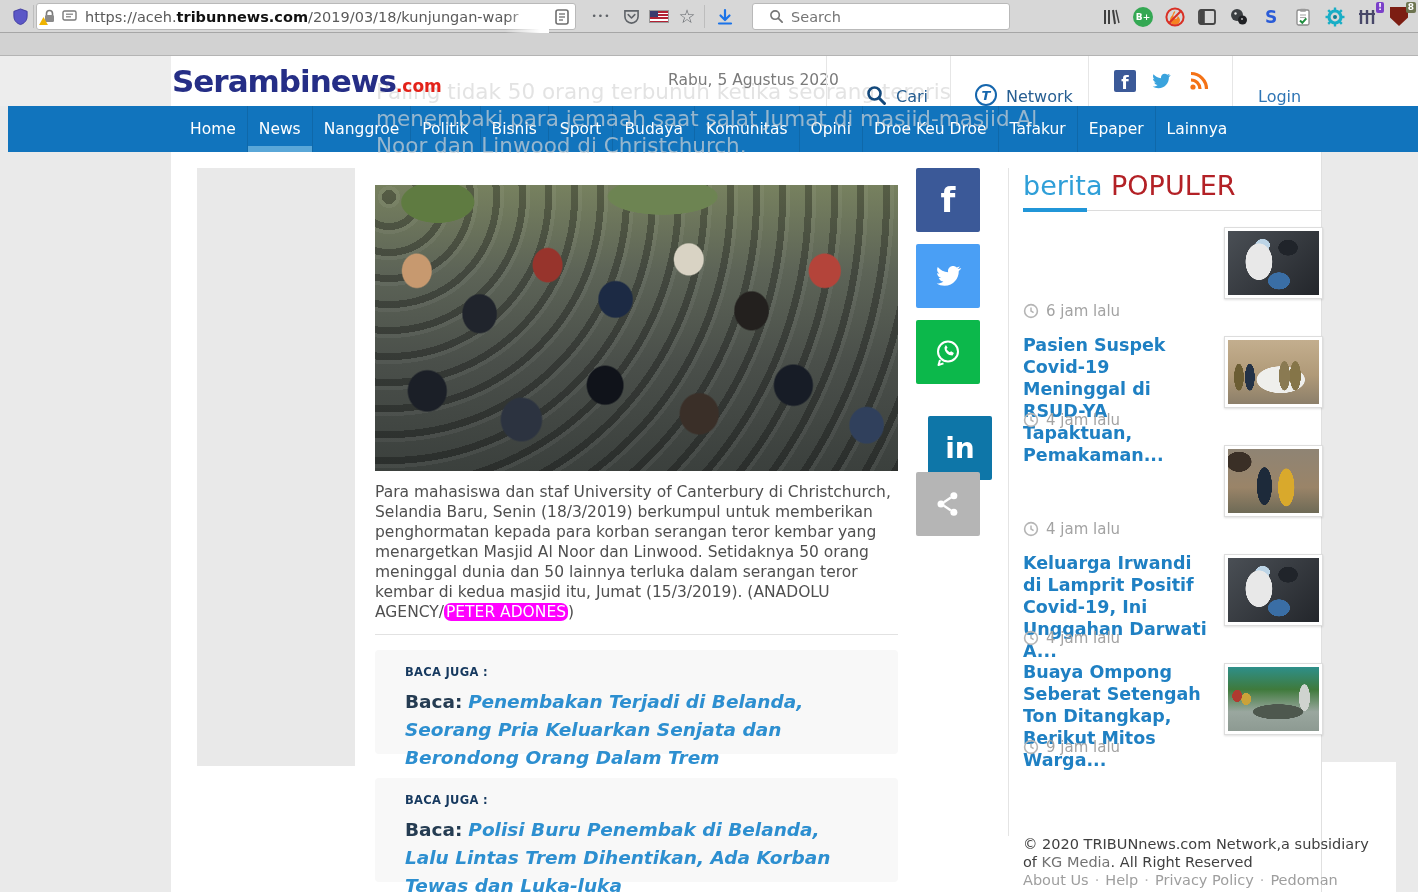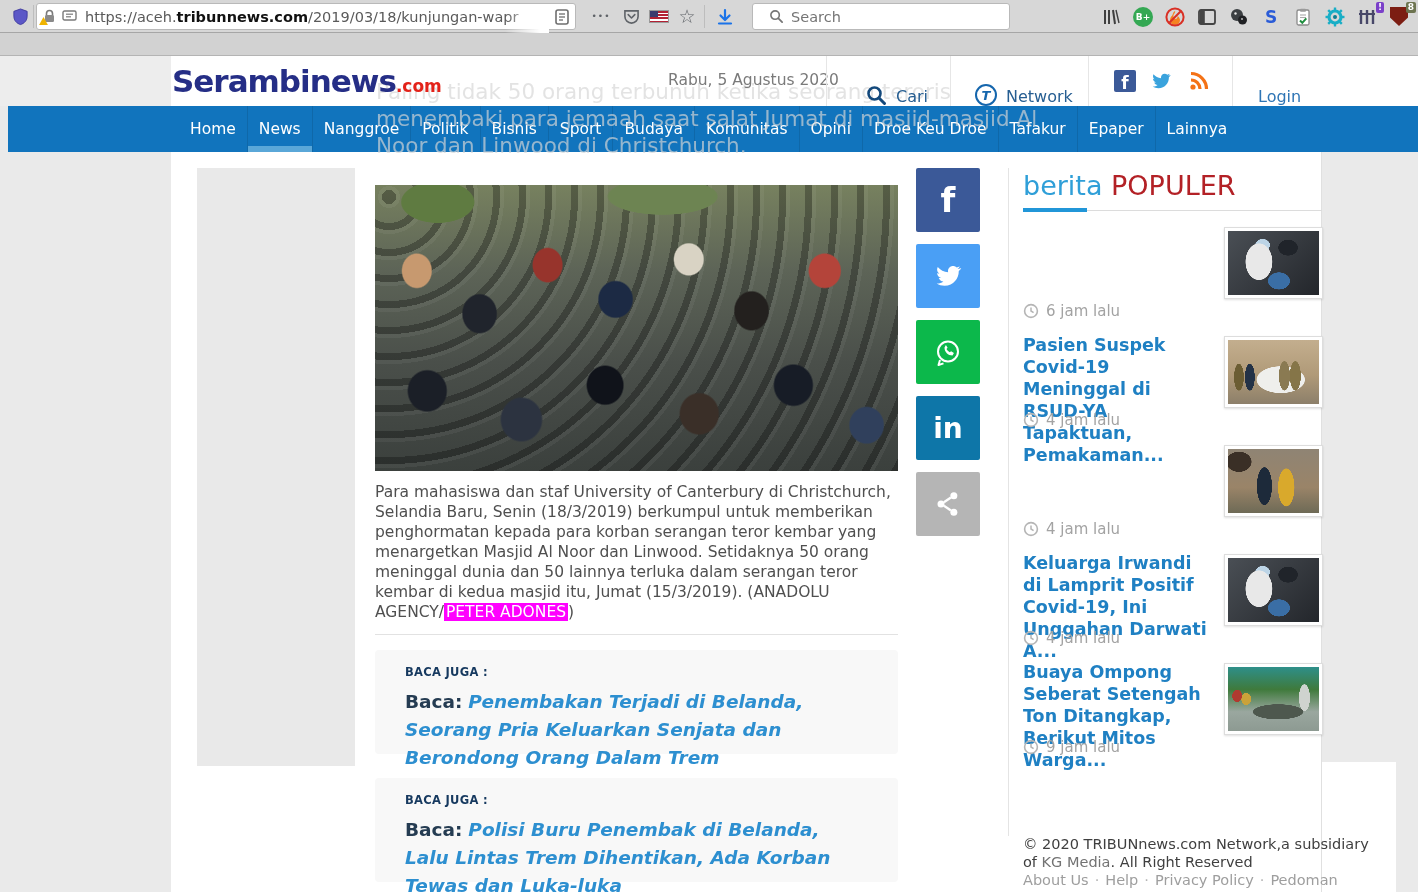--- a/index.html
+++ b/index.html
@@ -70,34 +70,34 @@
       radial-gradient(36px 38px at 28% 82%, #2c3340 0 55%, transparent 60%),
       radial-gradient(32px 34px at 44% 70%, #10131a 0 55%, transparent 60%),
       radial-gradient(34px 36px at 62% 80%, #3a2f28 0 55%, transparent 60%),
       radial-gradient(34px 36px at 80% 70%, #171c26 0 55%, transparent 60%),
       radial-gradient(30px 32px at 94% 84%, #30405c 0 55%, transparent 60%),
       repeating-radial-gradient(circle at 14px 12px, rgba(0,0,0,0.28) 0 7px, rgba(255,255,255,0.05) 7px 11px, transparent 11px 26px),
       linear-gradient(180deg,#77815f 0%, #5d6457 30%, #4a4f4a 62%, #3b403d 100%);
   }
 
   #caption { position:absolute; left:375px; top:426px; width:523px; font-size:15.5px; line-height:20px; color:#4f4f4f; }
-  .hl { background:#ff00ff; color:#fff; padding:0 2px; }
+  .hl { background:#ff00ff; color:#fff; padding:0 2px;border-radius:7px; }
   #cap-divider { position:absolute; left:375px; top:578px; width:523px; height:1px; background:#e2e2e2; }
 
   .baca-box { position:absolute; left:375px; width:523px; height:104px; background:#f8f8f8; border-radius:4px; padding:15px 30px; }
   .baca-label { font-size:11.5px; font-weight:700; color:#16395f; letter-spacing:0.3px; margin-bottom:9px; }
   .baca-line { font-size:18.5px; line-height:28px;margin-top:8px; }
   .baca-prefix { color:#253c52; font-weight:700; }
   .baca-link { color:#2d8fd0; font-style:italic; font-weight:600; cursor:pointer; }
 
   .share-btn { position:absolute; left:916px; width:64px; height:64px; border-radius:2px; display:flex; align-items:center; justify-content:center; cursor:pointer; color:#fff; }
   #share-fb { background:#3b5998; top:112px; font-size:34px; font-weight:700; }
   #share-tw { background:#4a9ff5; top:188px; }
   #share-wa { background:#0cb84b; top:264px; }
-  #share-li { background:#0e76a8; top:340px; font-size:28px; font-weight:700; }
+  #share-li { background:#0e76a8; top:360px; font-size:28px; font-weight:700;margin-left:12px; }
   #share-sh { background:#b5b5b5; top:416px; }
 
   #col-divider { position:absolute; left:1008px; top:112px; width:1px; height:668px; background:#e4e4e4; }
 
   #sidebar { position:absolute; left:1023px; top:112px; width:300px; }
   #sb-title { font-size:27px; position:absolute; left:0; top:2px; }
   #sb-title .t1 { color:#2f9fd8; }
   #sb-title .t2 { color:#b32126; }
   #sb-hr { position:absolute; left:0; top:42px; width:299px; height:1px; background:#dcdcdc; }
   #sb-hr-accent { position:absolute; left:0; top:40px; width:64px; height:4px; background:#2196d8; }

